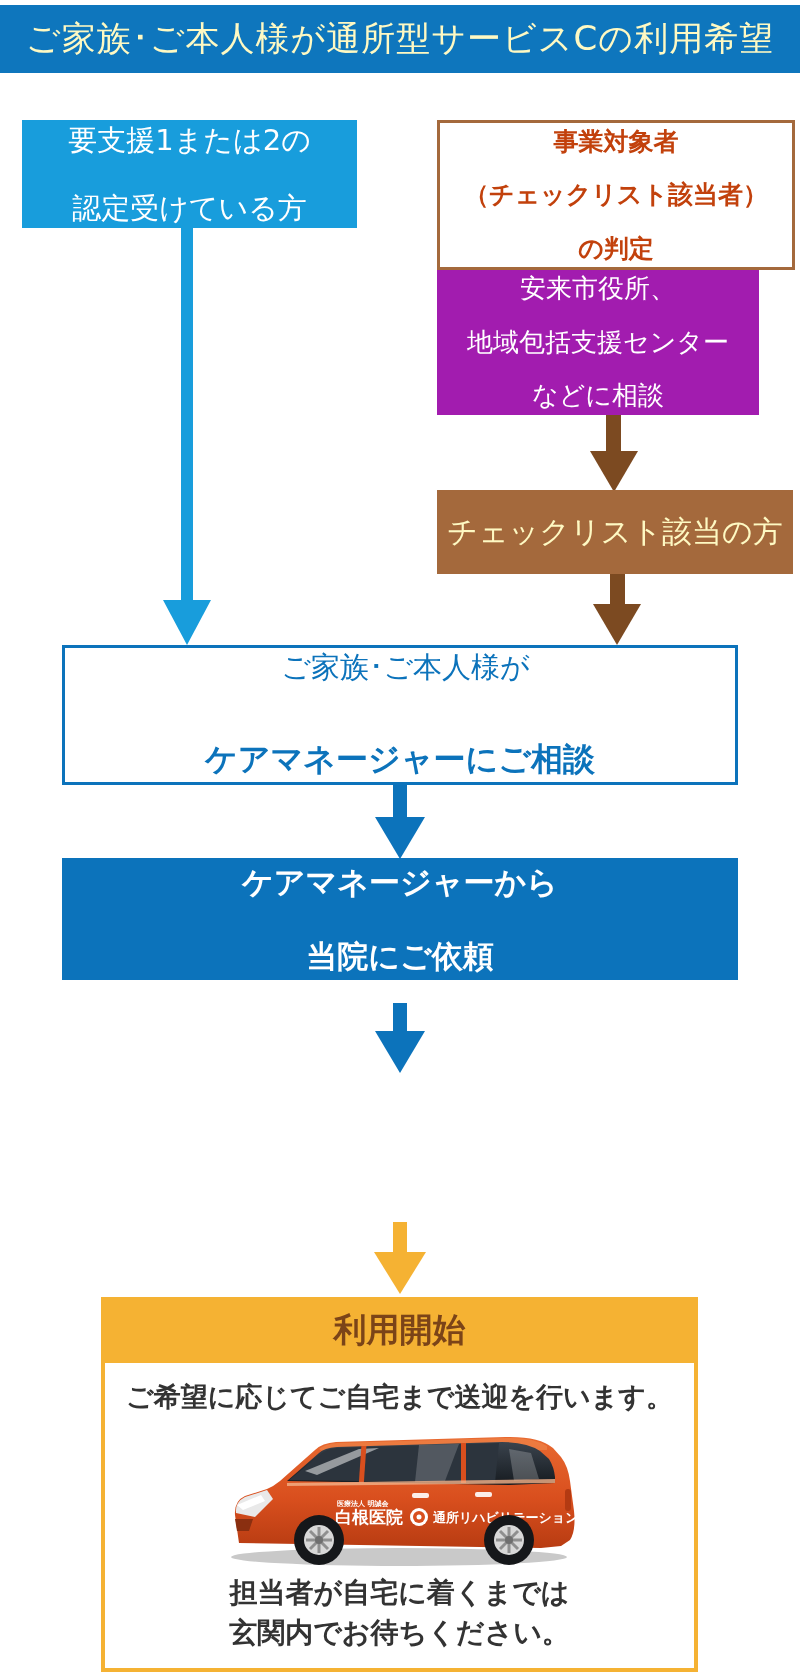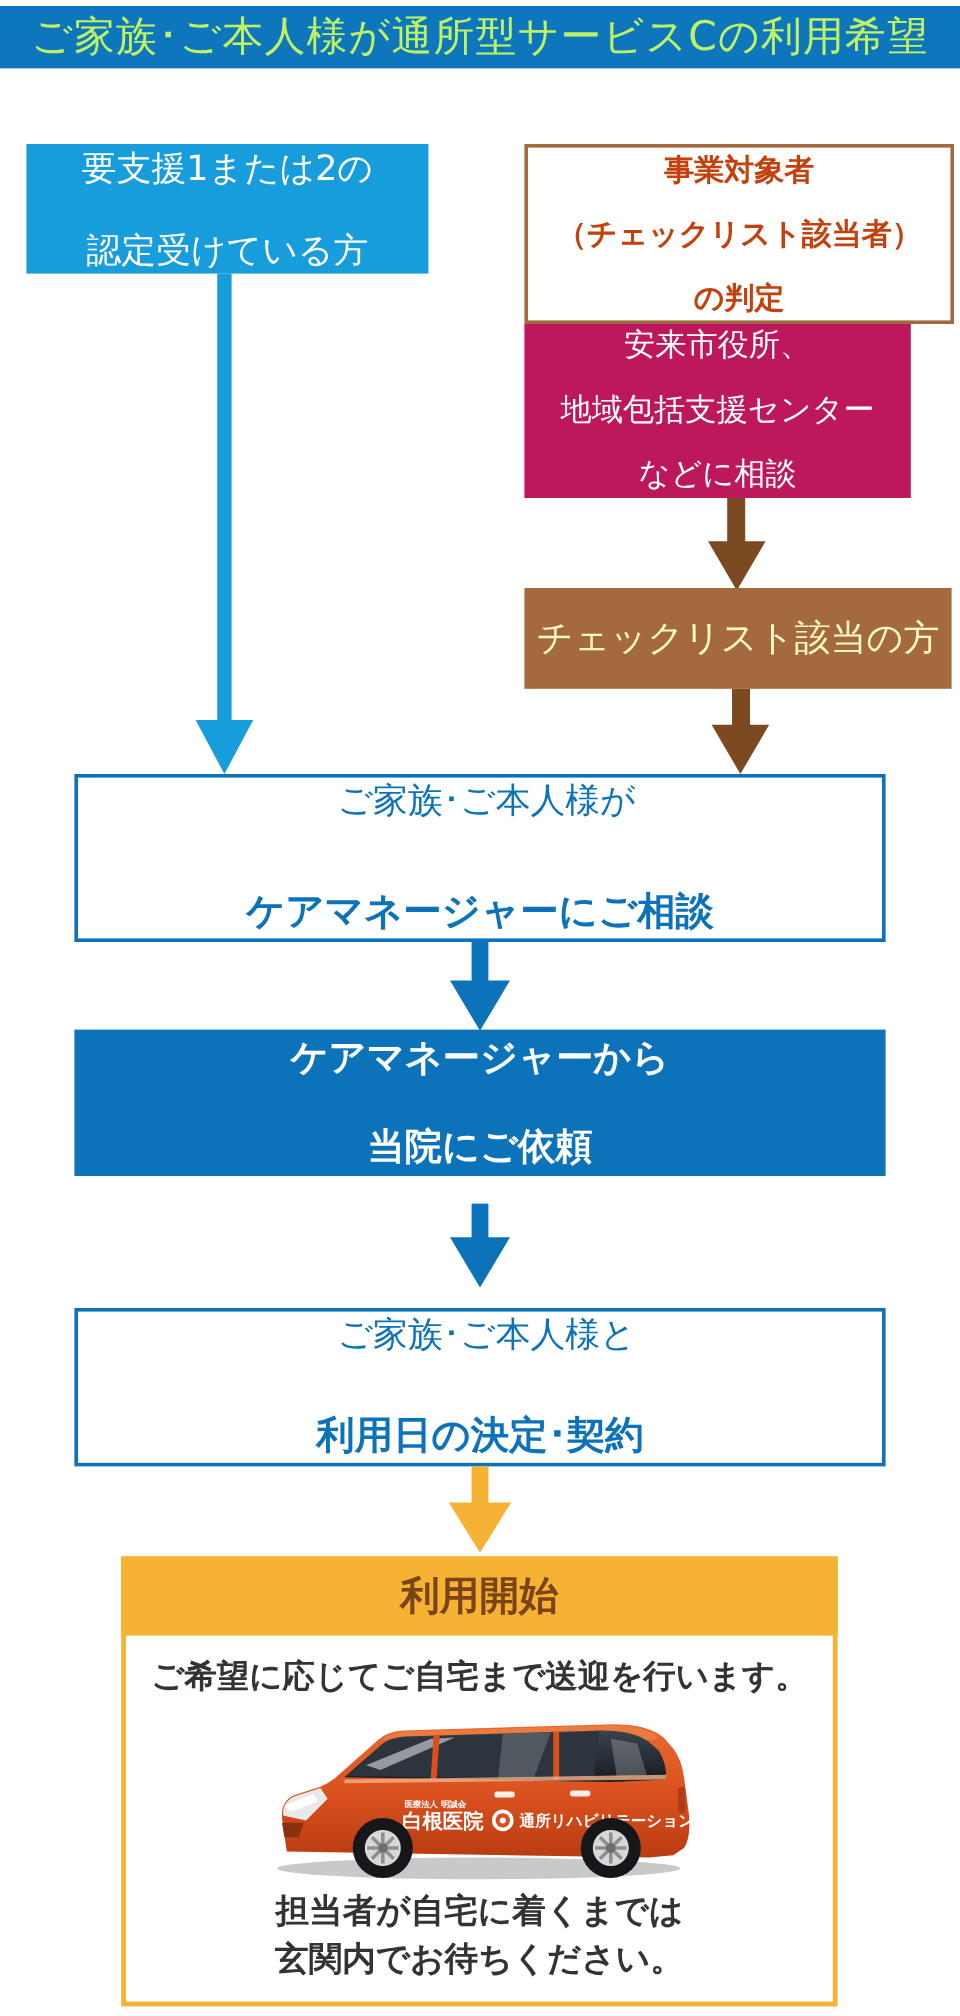--- a/index.html
+++ b/index.html
@@ -11,43 +11,43 @@
     background:#ffffff;
     font-family:"DejaVu Sans","Liberation Sans",sans-serif;
     overflow:hidden;
   }
   .abs { position:absolute; }
   .flex-center { display:flex; align-items:center; justify-content:center; }
   .flex-col { display:flex; flex-direction:column; align-items:center; justify-content:space-between; }
 
   
   .banner {
-    left:0; top:5px; width:800px; height:52px;
-    background:#0e76bd; color:#bef264;
+    left:0; top:5px; width:800px; height:68px;
+    background:#0e76bd; color:#fef9c3;
     font-size:34px; font-weight:500; letter-spacing:1px;
     text-align:right;
   }
 
   
   .left-box {
     left:22px; top:120px; width:335px; height:108px;
     background:#189ddc; color:#ffffff;
     font-size:29px; line-height:1.38; text-align:center;
   }
 
   
   .judge-header {
     left:437px; top:120px; width:358px; height:150px;
     background:#ffffff; border:3px solid #a4693c;
     color:#c2410c; font-weight:bold;
     font-size:25px; line-height:1.5; text-align:center;
   }
   .judge-body {
     left:437px; top:270px; width:322px; height:145px;
-    background:#be185d; color:#ffffff;
+    background:#a21caf; color:#ffffff;
     font-size:26px; line-height:1.45; text-align:center;
   }
   .checklist-box {
     left:437px; top:490px; width:356px; height:84px;
     background:#a4693c; color:#fef9c3;
     font-size:30px; text-align:center;
   }
 
   
   .outline-box {
@@ -148,24 +148,20 @@
   <div class="head bl" style="left:375px; top:817px;"></div>
 
   <div class="abs request-box flex-col">
     <span>ケアマネージャーから</span>
     <span>当院にご依頼</span>
   </div>
 
   <div class="stem bl" style="left:393px; top:1003px; width:14px; height:30px;"></div>
   <div class="head bl" style="left:375px; top:1031px;"></div>
 
-  <div class="abs outline-box contract-box flex-col">
-    <span class="l1">ご家族･ご本人様と</span>
-    <span class="l2">利用日の決定･契約</span>
-  </div>
 
   <div class="stem or" style="left:393px; top:1222px; width:14px; height:32px;"></div>
   <div class="head or" style="left:374px; top:1252px;"></div>
 
   <div class="abs start-box">
     <div class="start-header flex-center">
       <span>利用開始</span>
     </div>
     <div class="start-line1">ご希望に応じてご自宅まで送迎を行います。</div>
 

